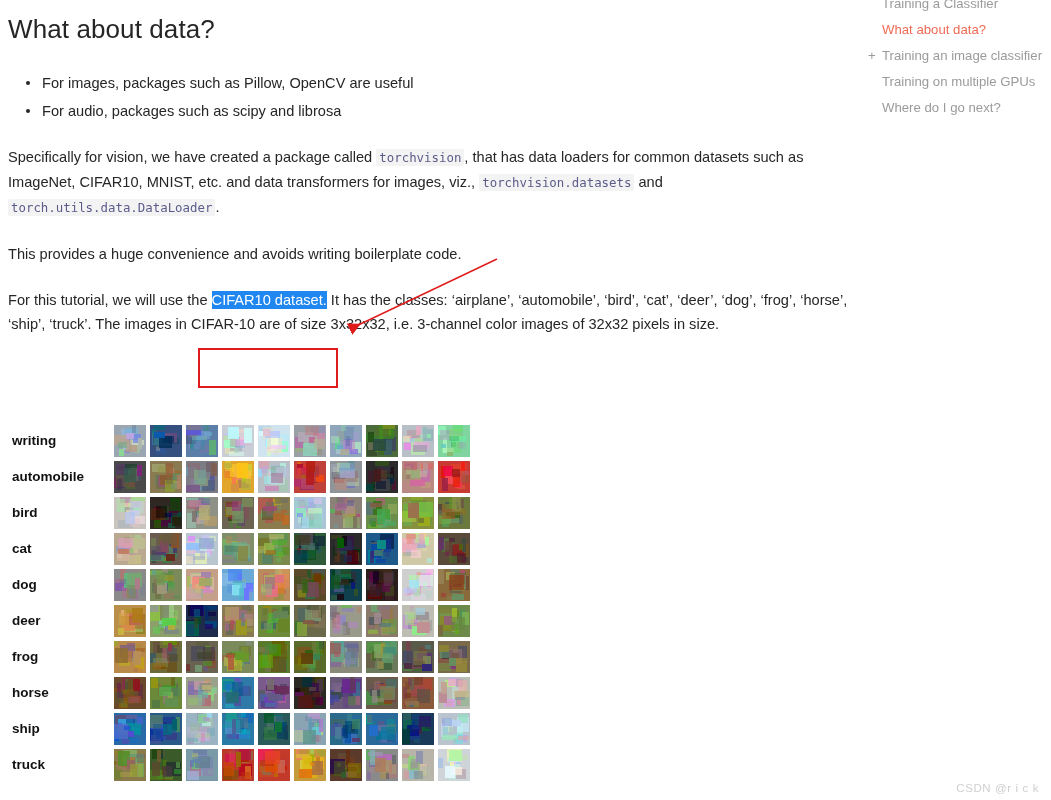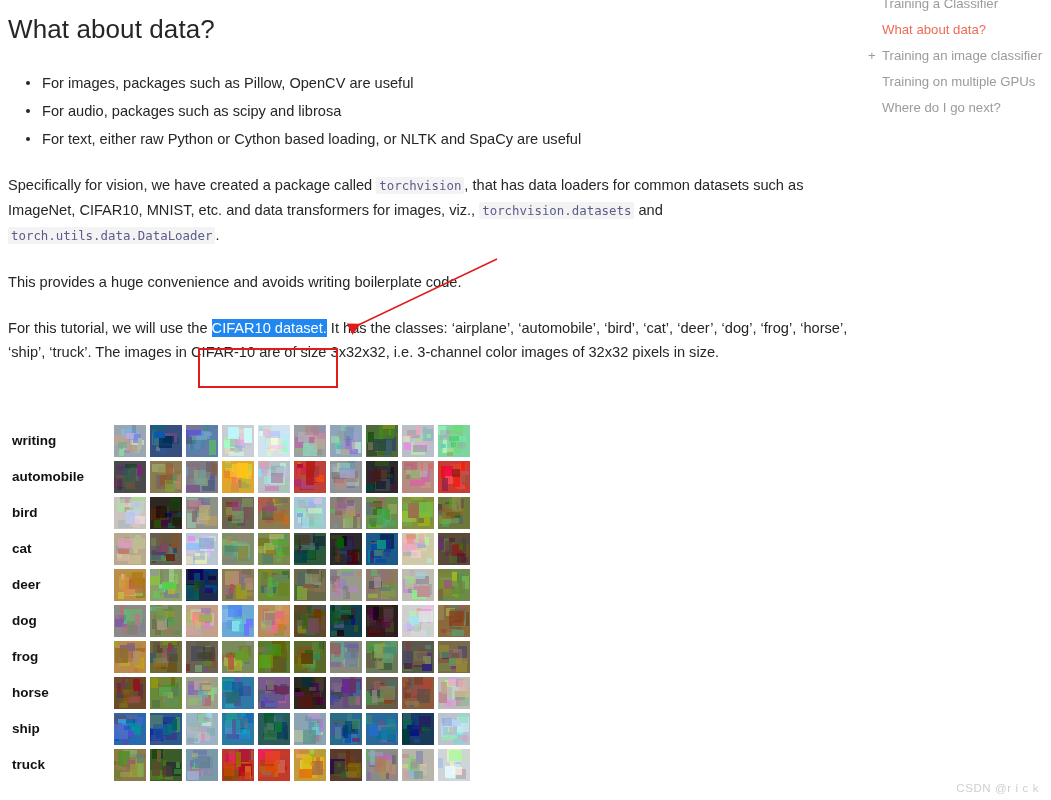--- a/index.html
+++ b/index.html
@@ -192,21 +192,20 @@
 <body>
 
 <div id="article">
 
   <h1 class="page-title">What about data?</h1>
 
 
   <ul class="bullets">
     <li>For images, packages such as Pillow, OpenCV are useful</li>
     <li>For audio, packages such as scipy and librosa</li>
-    <li>For text, either raw Python or Cython based loading, or NLTK and SpaCy are useful</li>
   </ul>
 
   <p class="para">
     <span>Specifically for vision, we have created a package called </span><code class="inline">torchvision</code><span>, that has data loaders for common datasets such as ImageNet, CIFAR10, MNIST, etc. and data transformers for images, viz., </span><code class="inline">torchvision.datasets</code><span> and </span><code class="inline">torch.utils.data.DataLoader</code><span>.</span>
   </p>
 
   <p class="para">This provides a huge convenience and avoids writing boilerplate code.</p>
 
   <p class="para">
     <span>For this tutorial, we will use the </span><span class="sel">CIFAR10 dataset.</span><span> It has the classes: ‘airplane’, ‘automobile’, ‘bird’, ‘cat’, ‘deer’, ‘dog’, ‘frog’, ‘horse’, ‘ship’, ‘truck’. The images in CIFAR-10 are of size 3x32x32, i.e. 3-channel color images of 32x32 pixels in size.</span>
@@ -960,20 +959,205 @@
           <i style="left: 19px; top: 20px; width: 9px; height: 10px; background: rgb(84, 20, 38); opacity: 0.62;"></i>
           <i style="left: 1px; top: 5px; width: 10px; height: 12px; background: rgb(95, 116, 73); opacity: 0.6;"></i>
           <i style="left: 11px; top: 5px; width: 6px; height: 4px; background: rgb(75, 20, 51); opacity: 0.62;"></i>
           <i style="left: 21px; top: 11px; width: 4px; height: 6px; background: rgb(74, 108, 10); opacity: 0.75;"></i>
           <i style="left: 1px; top: 4px; width: 5px; height: 13px; background: rgb(98, 43, 104); opacity: 0.8;"></i>
           <i style="left: 7px; top: 8px; width: 7px; height: 13px; background: rgb(105, 47, 54); opacity: 0.52;"></i>
         </div>
       </div>
     </div>
     <div class="cifar-row">
+      <div class="cifar-label">dog</div>
+      <div class="cifar-thumbs">
+        <div class="thumb" style="background: rgb(138, 138, 138);">
+          <i style="left: 5px; top: 10px; width: 8px; height: 9px; background: rgb(112, 118, 151); opacity: 0.48;"></i>
+          <i style="left: 1px; top: 10px; width: 11px; height: 9px; background: rgb(171, 94, 144); opacity: 0.53;"></i>
+          <i style="left: 6px; top: 0px; width: 6px; height: 12px; background: rgb(171, 120, 115); opacity: 0.91;"></i>
+          <i style="left: 1px; top: 14px; width: 15px; height: 8px; background: rgb(131, 88, 167); opacity: 0.92;"></i>
+          <i style="left: 12px; top: 20px; width: 4px; height: 9px; background: rgb(157, 137, 87); opacity: 0.68;"></i>
+          <i style="left: 18px; top: 0px; width: 10px; height: 13px; background: rgb(144, 138, 131); opacity: 0.84;"></i>
+          <i style="left: 8px; top: 17px; width: 7px; height: 12px; background: rgb(176, 108, 141); opacity: 0.49;"></i>
+          <i style="left: 15px; top: 20px; width: 9px; height: 10px; background: rgb(160, 100, 142); opacity: 0.52;"></i>
+          <i style="left: 15px; top: 21px; width: 4px; height: 5px; background: rgb(122, 120, 189); opacity: 0.93;"></i>
+          <i style="left: 13px; top: 5px; width: 4px; height: 15px; background: rgb(97, 185, 151); opacity: 0.58;"></i>
+          <i style="left: 26px; top: 14px; width: 5px; height: 13px; background: rgb(127, 132, 141); opacity: 0.88;"></i>
+          <i style="left: 10px; top: 4px; width: 6px; height: 15px; background: rgb(89, 191, 131); opacity: 0.81;"></i>
+          <i style="left: 13px; top: 4px; width: 15px; height: 14px; background: rgb(116, 169, 114); opacity: 0.88;"></i>
+          <i style="left: 13px; top: 16px; width: 9px; height: 13px; background: rgb(112, 144, 86); opacity: 0.55;"></i>
+          <i style="left: 21px; top: 9px; width: 5px; height: 11px; background: rgb(175, 122, 137); opacity: 0.94;"></i>
+          <i style="left: 6px; top: 10px; width: 6px; height: 5px; background: rgb(108, 110, 141); opacity: 0.48;"></i>
+        </div>
+        <div class="thumb" style="background: rgb(122, 138, 90);">
+          <i style="left: 21px; top: 26px; width: 9px; height: 4px; background: rgb(106, 134, 91); opacity: 0.87;"></i>
+          <i style="left: 9px; top: 2px; width: 14px; height: 15px; background: rgb(84, 141, 69); opacity: 0.71;"></i>
+          <i style="left: 7px; top: 11px; width: 10px; height: 8px; background: rgb(152, 141, 54); opacity: 0.61;"></i>
+          <i style="left: 5px; top: 20px; width: 6px; height: 10px; background: rgb(102, 96, 61); opacity: 0.46;"></i>
+          <i style="left: 0px; top: 2px; width: 12px; height: 4px; background: rgb(120, 192, 78); opacity: 0.72;"></i>
+          <i style="left: 10px; top: 6px; width: 8px; height: 14px; background: rgb(87, 170, 103); opacity: 0.94;"></i>
+          <i style="left: 16px; top: 13px; width: 9px; height: 7px; background: rgb(75, 162, 74); opacity: 0.55;"></i>
+          <i style="left: 9px; top: 6px; width: 15px; height: 6px; background: rgb(150, 146, 44); opacity: 0.77;"></i>
+          <i style="left: 13px; top: 14px; width: 5px; height: 8px; background: rgb(85, 99, 126); opacity: 0.83;"></i>
+          <i style="left: 2px; top: 14px; width: 15px; height: 10px; background: rgb(86, 100, 85); opacity: 0.55;"></i>
+          <i style="left: 4px; top: 10px; width: 9px; height: 14px; background: rgb(131, 109, 83); opacity: 0.63;"></i>
+          <i style="left: 2px; top: 1px; width: 4px; height: 5px; background: rgb(100, 160, 134); opacity: 0.86;"></i>
+          <i style="left: 7px; top: 14px; width: 10px; height: 11px; background: rgb(171, 160, 129); opacity: 0.78;"></i>
+          <i style="left: 12px; top: 0px; width: 6px; height: 4px; background: rgb(162, 138, 133); opacity: 0.71;"></i>
+          <i style="left: 14px; top: 24px; width: 10px; height: 6px; background: rgb(156, 118, 99); opacity: 0.55;"></i>
+          <i style="left: 6px; top: 3px; width: 9px; height: 13px; background: rgb(111, 151, 81); opacity: 0.71;"></i>
+        </div>
+        <div class="thumb" style="background: rgb(196, 160, 138);">
+          <i style="left: 1px; top: 7px; width: 4px; height: 13px; background: rgb(171, 189, 90); opacity: 0.85;"></i>
+          <i style="left: 14px; top: 18px; width: 13px; height: 6px; background: rgb(207, 138, 193); opacity: 0.89;"></i>
+          <i style="left: 16px; top: 4px; width: 11px; height: 10px; background: rgb(189, 167, 84); opacity: 0.63;"></i>
+          <i style="left: 5px; top: 4px; width: 13px; height: 15px; background: rgb(173, 200, 146); opacity: 0.89;"></i>
+          <i style="left: 4px; top: 5px; width: 14px; height: 15px; background: rgb(231, 177, 168); opacity: 0.5;"></i>
+          <i style="left: 7px; top: 7px; width: 14px; height: 9px; background: rgb(188, 121, 147); opacity: 0.55;"></i>
+          <i style="left: 15px; top: 3px; width: 10px; height: 15px; background: rgb(165, 130, 173); opacity: 0.93;"></i>
+          <i style="left: 10px; top: 15px; width: 6px; height: 13px; background: rgb(164, 152, 119); opacity: 0.54;"></i>
+          <i style="left: 3px; top: 15px; width: 14px; height: 14px; background: rgb(154, 179, 153); opacity: 0.69;"></i>
+          <i style="left: 6px; top: 8px; width: 13px; height: 12px; background: rgb(245, 143, 122); opacity: 0.85;"></i>
+          <i style="left: 0px; top: 18px; width: 8px; height: 8px; background: rgb(217, 168, 154); opacity: 0.56;"></i>
+          <i style="left: 14px; top: 11px; width: 9px; height: 5px; background: rgb(229, 155, 99); opacity: 0.84;"></i>
+          <i style="left: 24px; top: 8px; width: 4px; height: 13px; background: rgb(222, 207, 174); opacity: 0.48;"></i>
+          <i style="left: 9px; top: 15px; width: 6px; height: 9px; background: rgb(212, 184, 123); opacity: 0.63;"></i>
+          <i style="left: 0px; top: 24px; width: 15px; height: 6px; background: rgb(213, 161, 168); opacity: 0.65;"></i>
+          <i style="left: 13px; top: 9px; width: 13px; height: 8px; background: rgb(156, 171, 99); opacity: 0.89;"></i>
+        </div>
+        <div class="thumb" style="background: rgb(106, 168, 214);">
+          <i style="left: 7px; top: 13px; width: 8px; height: 5px; background: rgb(114, 185, 255); opacity: 0.81;"></i>
+          <i style="left: 10px; top: 19px; width: 9px; height: 11px; background: rgb(97, 171, 206); opacity: 0.45;"></i>
+          <i style="left: 13px; top: 10px; width: 11px; height: 9px; background: rgb(139, 173, 176); opacity: 0.54;"></i>
+          <i style="left: 4px; top: 4px; width: 9px; height: 13px; background: rgb(132, 186, 213); opacity: 0.57;"></i>
+          <i style="left: 8px; top: 12px; width: 13px; height: 9px; background: rgb(84, 170, 202); opacity: 0.86;"></i>
+          <i style="left: 0px; top: 4px; width: 11px; height: 13px; background: rgb(136, 189, 230); opacity: 0.73;"></i>
+          <i style="left: 20px; top: 14px; width: 11px; height: 6px; background: rgb(73, 114, 255); opacity: 0.81;"></i>
+          <i style="left: 5px; top: 15px; width: 10px; height: 9px; background: rgb(90, 154, 217); opacity: 0.68;"></i>
+          <i style="left: 10px; top: 16px; width: 8px; height: 10px; background: rgb(145, 223, 255); opacity: 0.92;"></i>
+          <i style="left: 21px; top: 15px; width: 10px; height: 8px; background: rgb(123, 119, 255); opacity: 0.72;"></i>
+          <i style="left: 16px; top: 4px; width: 4px; height: 7px; background: rgb(132, 126, 249); opacity: 0.76;"></i>
+          <i style="left: 18px; top: 23px; width: 12px; height: 7px; background: rgb(124, 155, 207); opacity: 0.74;"></i>
+          <i style="left: 11px; top: 14px; width: 13px; height: 13px; background: rgb(113, 222, 221); opacity: 0.53;"></i>
+          <i style="left: 17px; top: 19px; width: 7px; height: 12px; background: rgb(67, 180, 208); opacity: 0.56;"></i>
+          <i style="left: 22px; top: 19px; width: 5px; height: 12px; background: rgb(109, 116, 255); opacity: 0.92;"></i>
+          <i style="left: 6px; top: 0px; width: 14px; height: 12px; background: rgb(54, 119, 255); opacity: 0.53;"></i>
+        </div>
+        <div class="thumb" style="background: rgb(185, 138, 90);">
+          <i style="left: 16px; top: 22px; width: 10px; height: 9px; background: rgb(156, 141, 70); opacity: 0.94;"></i>
+          <i style="left: 3px; top: 17px; width: 9px; height: 6px; background: rgb(221, 187, 96); opacity: 0.74;"></i>
+          <i style="left: 19px; top: 14px; width: 7px; height: 9px; background: rgb(205, 87, 83); opacity: 0.74;"></i>
+          <i style="left: 5px; top: 4px; width: 6px; height: 15px; background: rgb(194, 98, 117); opacity: 0.55;"></i>
+          <i style="left: 12px; top: 4px; width: 10px; height: 14px; background: rgb(140, 158, 111); opacity: 0.57;"></i>
+          <i style="left: 17px; top: 0px; width: 7px; height: 7px; background: rgb(180, 187, 121); opacity: 0.56;"></i>
+          <i style="left: 6px; top: 6px; width: 12px; height: 11px; background: rgb(177, 177, 89); opacity: 0.82;"></i>
+          <i style="left: 20px; top: 0px; width: 11px; height: 10px; background: rgb(221, 164, 93); opacity: 0.46;"></i>
+          <i style="left: 20px; top: 21px; width: 8px; height: 4px; background: rgb(165, 93, 117); opacity: 0.65;"></i>
+          <i style="left: 17px; top: 12px; width: 10px; height: 13px; background: rgb(209, 129, 37); opacity: 0.82;"></i>
+          <i style="left: 18px; top: 12px; width: 5px; height: 6px; background: rgb(215, 146, 89); opacity: 0.54;"></i>
+          <i style="left: 16px; top: 5px; width: 15px; height: 14px; background: rgb(237, 135, 84); opacity: 0.54;"></i>
+          <i style="left: 8px; top: 16px; width: 12px; height: 12px; background: rgb(236, 110, 139); opacity: 0.81;"></i>
+          <i style="left: 7px; top: 8px; width: 10px; height: 12px; background: rgb(164, 107, 131); opacity: 0.71;"></i>
+          <i style="left: 3px; top: 15px; width: 11px; height: 11px; background: rgb(142, 171, 122); opacity: 0.59;"></i>
+          <i style="left: 17px; top: 6px; width: 9px; height: 8px; background: rgb(221, 115, 124); opacity: 0.94;"></i>
+        </div>
+        <div class="thumb" style="background: rgb(90, 74, 42);">
+          <i style="left: 4px; top: 23px; width: 7px; height: 6px; background: rgb(124, 107, 14); opacity: 0.58;"></i>
+          <i style="left: 13px; top: 1px; width: 4px; height: 8px; background: rgb(43, 84, 38); opacity: 0.92;"></i>
+          <i style="left: 18px; top: 0px; width: 13px; height: 7px; background: rgb(68, 92, 95); opacity: 0.69;"></i>
+          <i style="left: 6px; top: 24px; width: 14px; height: 4px; background: rgb(129, 57, 92); opacity: 0.89;"></i>
+          <i style="left: 8px; top: 16px; width: 15px; height: 8px; background: rgb(127, 73, 10); opacity: 0.56;"></i>
+          <i style="left: 18px; top: 5px; width: 12px; height: 14px; background: rgb(80, 89, 0); opacity: 0.78;"></i>
+          <i style="left: 20px; top: 4px; width: 7px; height: 11px; background: rgb(125, 42, 0); opacity: 0.64;"></i>
+          <i style="left: 7px; top: 8px; width: 7px; height: 6px; background: rgb(122, 79, 66); opacity: 0.94;"></i>
+          <i style="left: 14px; top: 11px; width: 7px; height: 13px; background: rgb(42, 87, 20); opacity: 0.68;"></i>
+          <i style="left: 3px; top: 15px; width: 7px; height: 12px; background: rgb(106, 110, 92); opacity: 0.59;"></i>
+          <i style="left: 27px; top: 11px; width: 4px; height: 14px; background: rgb(122, 70, 68); opacity: 0.57;"></i>
+          <i style="left: 11px; top: 16px; width: 10px; height: 14px; background: rgb(41, 117, 80); opacity: 0.75;"></i>
+          <i style="left: 4px; top: 21px; width: 8px; height: 7px; background: rgb(124, 126, 28); opacity: 0.94;"></i>
+          <i style="left: 0px; top: 7px; width: 13px; height: 8px; background: rgb(56, 80, 30); opacity: 0.48;"></i>
+          <i style="left: 13px; top: 13px; width: 12px; height: 15px; background: rgb(115, 71, 83); opacity: 0.91;"></i>
+          <i style="left: 8px; top: 10px; width: 6px; height: 14px; background: rgb(54, 97, 21); opacity: 0.78;"></i>
+        </div>
+        <div class="thumb" style="background: rgb(16, 64, 78);">
+          <i style="left: 13px; top: 3px; width: 13px; height: 13px; background: rgb(58, 36, 47); opacity: 0.56;"></i>
+          <i style="left: 12px; top: 5px; width: 10px; height: 15px; background: rgb(12, 63, 44); opacity: 0.5;"></i>
+          <i style="left: 1px; top: 26px; width: 7px; height: 5px; background: rgb(51, 97, 59); opacity: 0.62;"></i>
+          <i style="left: 8px; top: 9px; width: 11px; height: 11px; background: rgb(5, 43, 75); opacity: 0.48;"></i>
+          <i style="left: 4px; top: 9px; width: 10px; height: 14px; background: rgb(69, 85, 127); opacity: 0.9;"></i>
+          <i style="left: 24px; top: 20px; width: 4px; height: 7px; background: rgb(61, 88, 23); opacity: 0.65;"></i>
+          <i style="left: 2px; top: 1px; width: 10px; height: 6px; background: rgb(0, 65, 27); opacity: 0.92;"></i>
+          <i style="left: 8px; top: 0px; width: 13px; height: 11px; background: rgb(39, 90, 32); opacity: 0.59;"></i>
+          <i style="left: 10px; top: 5px; width: 11px; height: 6px; background: rgb(18, 116, 76); opacity: 0.64;"></i>
+          <i style="left: 7px; top: 25px; width: 7px; height: 6px; background: rgb(25, 12, 24); opacity: 0.94;"></i>
+          <i style="left: 8px; top: 8px; width: 12px; height: 11px; background: rgb(0, 63, 58); opacity: 0.49;"></i>
+          <i style="left: 11px; top: 10px; width: 13px; height: 4px; background: rgb(0, 30, 28); opacity: 0.83;"></i>
+          <i style="left: 21px; top: 13px; width: 4px; height: 7px; background: rgb(9, 20, 125); opacity: 0.83;"></i>
+          <i style="left: 4px; top: 10px; width: 15px; height: 6px; background: rgb(51, 40, 23); opacity: 0.75;"></i>
+          <i style="left: 5px; top: 0px; width: 6px; height: 13px; background: rgb(44, 87, 85); opacity: 0.88;"></i>
+          <i style="left: 1px; top: 6px; width: 9px; height: 14px; background: rgb(12, 90, 24); opacity: 0.64;"></i>
+        </div>
+        <div class="thumb" style="background: rgb(42, 31, 26);">
+          <i style="left: 2px; top: 24px; width: 14px; height: 6px; background: rgb(94, 0, 0); opacity: 0.84;"></i>
+          <i style="left: 5px; top: 10px; width: 10px; height: 10px; background: rgb(57, 0, 30); opacity: 0.66;"></i>
+          <i style="left: 19px; top: 17px; width: 9px; height: 14px; background: rgb(85, 86, 37); opacity: 0.5;"></i>
+          <i style="left: 14px; top: 3px; width: 5px; height: 11px; background: rgb(39, 0, 0); opacity: 0.51;"></i>
+          <i style="left: 18px; top: 27px; width: 11px; height: 4px; background: rgb(51, 0, 44); opacity: 0.45;"></i>
+          <i style="left: 1px; top: 10px; width: 9px; height: 11px; background: rgb(66, 59, 54); opacity: 0.77;"></i>
+          <i style="left: 13px; top: 2px; width: 15px; height: 10px; background: rgb(50, 56, 61); opacity: 0.68;"></i>
+          <i style="left: 3px; top: 10px; width: 14px; height: 8px; background: rgb(78, 22, 69); opacity: 0.47;"></i>
+          <i style="left: 3px; top: 3px; width: 9px; height: 10px; background: rgb(97, 0, 70); opacity: 0.7;"></i>
+          <i style="left: 7px; top: 2px; width: 10px; height: 13px; background: rgb(0, 0, 24); opacity: 0.6;"></i>
+          <i style="left: 11px; top: 12px; width: 15px; height: 6px; background: rgb(59, 23, 9); opacity: 0.52;"></i>
+          <i style="left: 10px; top: 20px; width: 5px; height: 6px; background: rgb(25, 16, 64); opacity: 0.75;"></i>
+          <i style="left: 13px; top: 0px; width: 13px; height: 14px; background: rgb(79, 46, 21); opacity: 0.49;"></i>
+          <i style="left: 16px; top: 14px; width: 8px; height: 9px; background: rgb(91, 13, 69); opacity: 0.75;"></i>
+          <i style="left: 18px; top: 4px; width: 9px; height: 13px; background: rgb(91, 56, 78); opacity: 0.55;"></i>
+          <i style="left: 3px; top: 18px; width: 12px; height: 10px; background: rgb(63, 28, 35); opacity: 0.78;"></i>
+        </div>
+        <div class="thumb" style="background: rgb(207, 207, 207);">
+          <i style="left: 2px; top: 20px; width: 9px; height: 7px; background: rgb(213, 193, 221); opacity: 0.88;"></i>
+          <i style="left: 12px; top: 16px; width: 7px; height: 15px; background: rgb(250, 167, 198); opacity: 0.48;"></i>
+          <i style="left: 5px; top: 18px; width: 14px; height: 8px; background: rgb(207, 162, 190); opacity: 0.68;"></i>
+          <i style="left: 9px; top: 25px; width: 15px; height: 6px; background: rgb(214, 218, 222); opacity: 0.7;"></i>
+          <i style="left: 24px; top: 22px; width: 6px; height: 7px; background: rgb(193, 210, 202); opacity: 0.73;"></i>
+          <i style="left: 17px; top: 7px; width: 13px; height: 10px; background: rgb(209, 207, 193); opacity: 0.57;"></i>
+          <i style="left: 24px; top: 0px; width: 7px; height: 7px; background: rgb(255, 182, 234); opacity: 0.69;"></i>
+          <i style="left: 9px; top: 12px; width: 9px; height: 9px; background: rgb(255, 228, 172); opacity: 0.64;"></i>
+          <i style="left: 14px; top: 4px; width: 15px; height: 14px; background: rgb(233, 152, 233); opacity: 0.69;"></i>
+          <i style="left: 21px; top: 13px; width: 4px; height: 7px; background: rgb(188, 216, 206); opacity: 0.9;"></i>
+          <i style="left: 12px; top: 13px; width: 6px; height: 14px; background: rgb(176, 214, 180); opacity: 0.81;"></i>
+          <i style="left: 15px; top: 3px; width: 4px; height: 5px; background: rgb(225, 171, 153); opacity: 0.9;"></i>
+          <i style="left: 17px; top: 6px; width: 14px; height: 11px; background: rgb(220, 249, 231); opacity: 0.61;"></i>
+          <i style="left: 7px; top: 6px; width: 10px; height: 13px; background: rgb(171, 255, 164); opacity: 0.57;"></i>
+          <i style="left: 2px; top: 19px; width: 13px; height: 5px; background: rgb(185, 202, 255); opacity: 0.59;"></i>
+          <i style="left: 7px; top: 11px; width: 10px; height: 8px; background: rgb(161, 225, 255); opacity: 0.78;"></i>
+        </div>
+        <div class="thumb" style="background: rgb(138, 106, 58);">
+          <i style="left: 21px; top: 5px; width: 6px; height: 10px; background: rgb(160, 116, 61); opacity: 0.77;"></i>
+          <i style="left: 13px; top: 11px; width: 6px; height: 14px; background: rgb(123, 139, 87); opacity: 0.52;"></i>
+          <i style="left: 15px; top: 3px; width: 13px; height: 13px; background: rgb(93, 102, 53); opacity: 0.64;"></i>
+          <i style="left: 9px; top: 27px; width: 8px; height: 4px; background: rgb(142, 126, 87); opacity: 0.54;"></i>
+          <i style="left: 17px; top: 7px; width: 14px; height: 14px; background: rgb(97, 58, 49); opacity: 0.56;"></i>
+          <i style="left: 12px; top: 0px; width: 9px; height: 15px; background: rgb(103, 121, 99); opacity: 0.79;"></i>
+          <i style="left: 12px; top: 16px; width: 12px; height: 8px; background: rgb(99, 94, 78); opacity: 0.84;"></i>
+          <i style="left: 3px; top: 24px; width: 5px; height: 4px; background: rgb(167, 54, 52); opacity: 0.57;"></i>
+          <i style="left: 14px; top: 18px; width: 13px; height: 4px; background: rgb(127, 133, 63); opacity: 0.75;"></i>
+          <i style="left: 0px; top: 0px; width: 6px; height: 15px; background: rgb(161, 145, 106); opacity: 0.51;"></i>
+          <i style="left: 24px; top: 6px; width: 4px; height: 14px; background: rgb(126, 143, 92); opacity: 0.7;"></i>
+          <i style="left: 22px; top: 1px; width: 5px; height: 10px; background: rgb(174, 80, 112); opacity: 0.86;"></i>
+          <i style="left: 8px; top: 3px; width: 9px; height: 8px; background: rgb(158, 157, 83); opacity: 0.94;"></i>
+          <i style="left: 12px; top: 4px; width: 15px; height: 11px; background: rgb(100, 104, 55); opacity: 0.67;"></i>
+          <i style="left: 11px; top: 6px; width: 15px; height: 15px; background: rgb(149, 53, 18); opacity: 0.63;"></i>
+          <i style="left: 14px; top: 25px; width: 12px; height: 6px; background: rgb(90, 159, 113); opacity: 0.69;"></i>
+        </div>
+      </div>
+    </div>
+    <div class="cifar-row">
       <div class="cifar-label">deer</div>
       <div class="cifar-thumbs">
         <div class="thumb" style="background: rgb(185, 143, 74);">
           <i style="left: 9px; top: 14px; width: 15px; height: 13px; background: rgb(187, 185, 78); opacity: 0.62;"></i>
           <i style="left: 22px; top: 24px; width: 9px; height: 5px; background: rgb(138, 132, 36); opacity: 0.88;"></i>
           <i style="left: 14px; top: 6px; width: 15px; height: 14px; background: rgb(193, 137, 50); opacity: 0.62;"></i>
           <i style="left: 8px; top: 11px; width: 15px; height: 6px; background: rgb(233, 186, 55); opacity: 0.8;"></i>
           <i style="left: 16px; top: 19px; width: 13px; height: 8px; background: rgb(173, 191, 112); opacity: 0.6;"></i>
           <i style="left: 11px; top: 8px; width: 9px; height: 13px; background: rgb(207, 100, 121); opacity: 0.53;"></i>
           <i style="left: 21px; top: 9px; width: 10px; height: 15px; background: rgb(155, 97, 30); opacity: 0.55;"></i>
@@ -1141,205 +1325,20 @@
           <i style="left: 6px; top: 17px; width: 8px; height: 7px; background: rgb(94, 182, 28); opacity: 0.6;"></i>
           <i style="left: 14px; top: 5px; width: 7px; height: 8px; background: rgb(108, 127, 33); opacity: 0.68;"></i>
           <i style="left: 24px; top: 7px; width: 7px; height: 13px; background: rgb(126, 180, 86); opacity: 0.81;"></i>
           <i style="left: 14px; top: 14px; width: 7px; height: 13px; background: rgb(122, 177, 101); opacity: 0.71;"></i>
           <i style="left: 17px; top: 19px; width: 4px; height: 10px; background: rgb(99, 169, 25); opacity: 0.85;"></i>
           <i style="left: 2px; top: 11px; width: 15px; height: 15px; background: rgb(141, 132, 34); opacity: 0.71;"></i>
           <i style="left: 6px; top: 11px; width: 10px; height: 9px; background: rgb(147, 96, 118); opacity: 0.92;"></i>
           <i style="left: 0px; top: 20px; width: 5px; height: 11px; background: rgb(122, 96, 64); opacity: 0.74;"></i>
           <i style="left: 14px; top: 3px; width: 5px; height: 14px; background: rgb(159, 188, 43); opacity: 0.85;"></i>
           <i style="left: 13px; top: 12px; width: 14px; height: 13px; background: rgb(98, 133, 65); opacity: 0.59;"></i>
-        </div>
-      </div>
-    </div>
-    <div class="cifar-row">
-      <div class="cifar-label">dog</div>
-      <div class="cifar-thumbs">
-        <div class="thumb" style="background: rgb(138, 138, 138);">
-          <i style="left: 5px; top: 10px; width: 8px; height: 9px; background: rgb(112, 118, 151); opacity: 0.48;"></i>
-          <i style="left: 1px; top: 10px; width: 11px; height: 9px; background: rgb(171, 94, 144); opacity: 0.53;"></i>
-          <i style="left: 6px; top: 0px; width: 6px; height: 12px; background: rgb(171, 120, 115); opacity: 0.91;"></i>
-          <i style="left: 1px; top: 14px; width: 15px; height: 8px; background: rgb(131, 88, 167); opacity: 0.92;"></i>
-          <i style="left: 12px; top: 20px; width: 4px; height: 9px; background: rgb(157, 137, 87); opacity: 0.68;"></i>
-          <i style="left: 18px; top: 0px; width: 10px; height: 13px; background: rgb(144, 138, 131); opacity: 0.84;"></i>
-          <i style="left: 8px; top: 17px; width: 7px; height: 12px; background: rgb(176, 108, 141); opacity: 0.49;"></i>
-          <i style="left: 15px; top: 20px; width: 9px; height: 10px; background: rgb(160, 100, 142); opacity: 0.52;"></i>
-          <i style="left: 15px; top: 21px; width: 4px; height: 5px; background: rgb(122, 120, 189); opacity: 0.93;"></i>
-          <i style="left: 13px; top: 5px; width: 4px; height: 15px; background: rgb(97, 185, 151); opacity: 0.58;"></i>
-          <i style="left: 26px; top: 14px; width: 5px; height: 13px; background: rgb(127, 132, 141); opacity: 0.88;"></i>
-          <i style="left: 10px; top: 4px; width: 6px; height: 15px; background: rgb(89, 191, 131); opacity: 0.81;"></i>
-          <i style="left: 13px; top: 4px; width: 15px; height: 14px; background: rgb(116, 169, 114); opacity: 0.88;"></i>
-          <i style="left: 13px; top: 16px; width: 9px; height: 13px; background: rgb(112, 144, 86); opacity: 0.55;"></i>
-          <i style="left: 21px; top: 9px; width: 5px; height: 11px; background: rgb(175, 122, 137); opacity: 0.94;"></i>
-          <i style="left: 6px; top: 10px; width: 6px; height: 5px; background: rgb(108, 110, 141); opacity: 0.48;"></i>
-        </div>
-        <div class="thumb" style="background: rgb(122, 138, 90);">
-          <i style="left: 21px; top: 26px; width: 9px; height: 4px; background: rgb(106, 134, 91); opacity: 0.87;"></i>
-          <i style="left: 9px; top: 2px; width: 14px; height: 15px; background: rgb(84, 141, 69); opacity: 0.71;"></i>
-          <i style="left: 7px; top: 11px; width: 10px; height: 8px; background: rgb(152, 141, 54); opacity: 0.61;"></i>
-          <i style="left: 5px; top: 20px; width: 6px; height: 10px; background: rgb(102, 96, 61); opacity: 0.46;"></i>
-          <i style="left: 0px; top: 2px; width: 12px; height: 4px; background: rgb(120, 192, 78); opacity: 0.72;"></i>
-          <i style="left: 10px; top: 6px; width: 8px; height: 14px; background: rgb(87, 170, 103); opacity: 0.94;"></i>
-          <i style="left: 16px; top: 13px; width: 9px; height: 7px; background: rgb(75, 162, 74); opacity: 0.55;"></i>
-          <i style="left: 9px; top: 6px; width: 15px; height: 6px; background: rgb(150, 146, 44); opacity: 0.77;"></i>
-          <i style="left: 13px; top: 14px; width: 5px; height: 8px; background: rgb(85, 99, 126); opacity: 0.83;"></i>
-          <i style="left: 2px; top: 14px; width: 15px; height: 10px; background: rgb(86, 100, 85); opacity: 0.55;"></i>
-          <i style="left: 4px; top: 10px; width: 9px; height: 14px; background: rgb(131, 109, 83); opacity: 0.63;"></i>
-          <i style="left: 2px; top: 1px; width: 4px; height: 5px; background: rgb(100, 160, 134); opacity: 0.86;"></i>
-          <i style="left: 7px; top: 14px; width: 10px; height: 11px; background: rgb(171, 160, 129); opacity: 0.78;"></i>
-          <i style="left: 12px; top: 0px; width: 6px; height: 4px; background: rgb(162, 138, 133); opacity: 0.71;"></i>
-          <i style="left: 14px; top: 24px; width: 10px; height: 6px; background: rgb(156, 118, 99); opacity: 0.55;"></i>
-          <i style="left: 6px; top: 3px; width: 9px; height: 13px; background: rgb(111, 151, 81); opacity: 0.71;"></i>
-        </div>
-        <div class="thumb" style="background: rgb(196, 160, 138);">
-          <i style="left: 1px; top: 7px; width: 4px; height: 13px; background: rgb(171, 189, 90); opacity: 0.85;"></i>
-          <i style="left: 14px; top: 18px; width: 13px; height: 6px; background: rgb(207, 138, 193); opacity: 0.89;"></i>
-          <i style="left: 16px; top: 4px; width: 11px; height: 10px; background: rgb(189, 167, 84); opacity: 0.63;"></i>
-          <i style="left: 5px; top: 4px; width: 13px; height: 15px; background: rgb(173, 200, 146); opacity: 0.89;"></i>
-          <i style="left: 4px; top: 5px; width: 14px; height: 15px; background: rgb(231, 177, 168); opacity: 0.5;"></i>
-          <i style="left: 7px; top: 7px; width: 14px; height: 9px; background: rgb(188, 121, 147); opacity: 0.55;"></i>
-          <i style="left: 15px; top: 3px; width: 10px; height: 15px; background: rgb(165, 130, 173); opacity: 0.93;"></i>
-          <i style="left: 10px; top: 15px; width: 6px; height: 13px; background: rgb(164, 152, 119); opacity: 0.54;"></i>
-          <i style="left: 3px; top: 15px; width: 14px; height: 14px; background: rgb(154, 179, 153); opacity: 0.69;"></i>
-          <i style="left: 6px; top: 8px; width: 13px; height: 12px; background: rgb(245, 143, 122); opacity: 0.85;"></i>
-          <i style="left: 0px; top: 18px; width: 8px; height: 8px; background: rgb(217, 168, 154); opacity: 0.56;"></i>
-          <i style="left: 14px; top: 11px; width: 9px; height: 5px; background: rgb(229, 155, 99); opacity: 0.84;"></i>
-          <i style="left: 24px; top: 8px; width: 4px; height: 13px; background: rgb(222, 207, 174); opacity: 0.48;"></i>
-          <i style="left: 9px; top: 15px; width: 6px; height: 9px; background: rgb(212, 184, 123); opacity: 0.63;"></i>
-          <i style="left: 0px; top: 24px; width: 15px; height: 6px; background: rgb(213, 161, 168); opacity: 0.65;"></i>
-          <i style="left: 13px; top: 9px; width: 13px; height: 8px; background: rgb(156, 171, 99); opacity: 0.89;"></i>
-        </div>
-        <div class="thumb" style="background: rgb(106, 168, 214);">
-          <i style="left: 7px; top: 13px; width: 8px; height: 5px; background: rgb(114, 185, 255); opacity: 0.81;"></i>
-          <i style="left: 10px; top: 19px; width: 9px; height: 11px; background: rgb(97, 171, 206); opacity: 0.45;"></i>
-          <i style="left: 13px; top: 10px; width: 11px; height: 9px; background: rgb(139, 173, 176); opacity: 0.54;"></i>
-          <i style="left: 4px; top: 4px; width: 9px; height: 13px; background: rgb(132, 186, 213); opacity: 0.57;"></i>
-          <i style="left: 8px; top: 12px; width: 13px; height: 9px; background: rgb(84, 170, 202); opacity: 0.86;"></i>
-          <i style="left: 0px; top: 4px; width: 11px; height: 13px; background: rgb(136, 189, 230); opacity: 0.73;"></i>
-          <i style="left: 20px; top: 14px; width: 11px; height: 6px; background: rgb(73, 114, 255); opacity: 0.81;"></i>
-          <i style="left: 5px; top: 15px; width: 10px; height: 9px; background: rgb(90, 154, 217); opacity: 0.68;"></i>
-          <i style="left: 10px; top: 16px; width: 8px; height: 10px; background: rgb(145, 223, 255); opacity: 0.92;"></i>
-          <i style="left: 21px; top: 15px; width: 10px; height: 8px; background: rgb(123, 119, 255); opacity: 0.72;"></i>
-          <i style="left: 16px; top: 4px; width: 4px; height: 7px; background: rgb(132, 126, 249); opacity: 0.76;"></i>
-          <i style="left: 18px; top: 23px; width: 12px; height: 7px; background: rgb(124, 155, 207); opacity: 0.74;"></i>
-          <i style="left: 11px; top: 14px; width: 13px; height: 13px; background: rgb(113, 222, 221); opacity: 0.53;"></i>
-          <i style="left: 17px; top: 19px; width: 7px; height: 12px; background: rgb(67, 180, 208); opacity: 0.56;"></i>
-          <i style="left: 22px; top: 19px; width: 5px; height: 12px; background: rgb(109, 116, 255); opacity: 0.92;"></i>
-          <i style="left: 6px; top: 0px; width: 14px; height: 12px; background: rgb(54, 119, 255); opacity: 0.53;"></i>
-        </div>
-        <div class="thumb" style="background: rgb(185, 138, 90);">
-          <i style="left: 16px; top: 22px; width: 10px; height: 9px; background: rgb(156, 141, 70); opacity: 0.94;"></i>
-          <i style="left: 3px; top: 17px; width: 9px; height: 6px; background: rgb(221, 187, 96); opacity: 0.74;"></i>
-          <i style="left: 19px; top: 14px; width: 7px; height: 9px; background: rgb(205, 87, 83); opacity: 0.74;"></i>
-          <i style="left: 5px; top: 4px; width: 6px; height: 15px; background: rgb(194, 98, 117); opacity: 0.55;"></i>
-          <i style="left: 12px; top: 4px; width: 10px; height: 14px; background: rgb(140, 158, 111); opacity: 0.57;"></i>
-          <i style="left: 17px; top: 0px; width: 7px; height: 7px; background: rgb(180, 187, 121); opacity: 0.56;"></i>
-          <i style="left: 6px; top: 6px; width: 12px; height: 11px; background: rgb(177, 177, 89); opacity: 0.82;"></i>
-          <i style="left: 20px; top: 0px; width: 11px; height: 10px; background: rgb(221, 164, 93); opacity: 0.46;"></i>
-          <i style="left: 20px; top: 21px; width: 8px; height: 4px; background: rgb(165, 93, 117); opacity: 0.65;"></i>
-          <i style="left: 17px; top: 12px; width: 10px; height: 13px; background: rgb(209, 129, 37); opacity: 0.82;"></i>
-          <i style="left: 18px; top: 12px; width: 5px; height: 6px; background: rgb(215, 146, 89); opacity: 0.54;"></i>
-          <i style="left: 16px; top: 5px; width: 15px; height: 14px; background: rgb(237, 135, 84); opacity: 0.54;"></i>
-          <i style="left: 8px; top: 16px; width: 12px; height: 12px; background: rgb(236, 110, 139); opacity: 0.81;"></i>
-          <i style="left: 7px; top: 8px; width: 10px; height: 12px; background: rgb(164, 107, 131); opacity: 0.71;"></i>
-          <i style="left: 3px; top: 15px; width: 11px; height: 11px; background: rgb(142, 171, 122); opacity: 0.59;"></i>
-          <i style="left: 17px; top: 6px; width: 9px; height: 8px; background: rgb(221, 115, 124); opacity: 0.94;"></i>
-        </div>
-        <div class="thumb" style="background: rgb(90, 74, 42);">
-          <i style="left: 4px; top: 23px; width: 7px; height: 6px; background: rgb(124, 107, 14); opacity: 0.58;"></i>
-          <i style="left: 13px; top: 1px; width: 4px; height: 8px; background: rgb(43, 84, 38); opacity: 0.92;"></i>
-          <i style="left: 18px; top: 0px; width: 13px; height: 7px; background: rgb(68, 92, 95); opacity: 0.69;"></i>
-          <i style="left: 6px; top: 24px; width: 14px; height: 4px; background: rgb(129, 57, 92); opacity: 0.89;"></i>
-          <i style="left: 8px; top: 16px; width: 15px; height: 8px; background: rgb(127, 73, 10); opacity: 0.56;"></i>
-          <i style="left: 18px; top: 5px; width: 12px; height: 14px; background: rgb(80, 89, 0); opacity: 0.78;"></i>
-          <i style="left: 20px; top: 4px; width: 7px; height: 11px; background: rgb(125, 42, 0); opacity: 0.64;"></i>
-          <i style="left: 7px; top: 8px; width: 7px; height: 6px; background: rgb(122, 79, 66); opacity: 0.94;"></i>
-          <i style="left: 14px; top: 11px; width: 7px; height: 13px; background: rgb(42, 87, 20); opacity: 0.68;"></i>
-          <i style="left: 3px; top: 15px; width: 7px; height: 12px; background: rgb(106, 110, 92); opacity: 0.59;"></i>
-          <i style="left: 27px; top: 11px; width: 4px; height: 14px; background: rgb(122, 70, 68); opacity: 0.57;"></i>
-          <i style="left: 11px; top: 16px; width: 10px; height: 14px; background: rgb(41, 117, 80); opacity: 0.75;"></i>
-          <i style="left: 4px; top: 21px; width: 8px; height: 7px; background: rgb(124, 126, 28); opacity: 0.94;"></i>
-          <i style="left: 0px; top: 7px; width: 13px; height: 8px; background: rgb(56, 80, 30); opacity: 0.48;"></i>
-          <i style="left: 13px; top: 13px; width: 12px; height: 15px; background: rgb(115, 71, 83); opacity: 0.91;"></i>
-          <i style="left: 8px; top: 10px; width: 6px; height: 14px; background: rgb(54, 97, 21); opacity: 0.78;"></i>
-        </div>
-        <div class="thumb" style="background: rgb(16, 64, 78);">
-          <i style="left: 13px; top: 3px; width: 13px; height: 13px; background: rgb(58, 36, 47); opacity: 0.56;"></i>
-          <i style="left: 12px; top: 5px; width: 10px; height: 15px; background: rgb(12, 63, 44); opacity: 0.5;"></i>
-          <i style="left: 1px; top: 26px; width: 7px; height: 5px; background: rgb(51, 97, 59); opacity: 0.62;"></i>
-          <i style="left: 8px; top: 9px; width: 11px; height: 11px; background: rgb(5, 43, 75); opacity: 0.48;"></i>
-          <i style="left: 4px; top: 9px; width: 10px; height: 14px; background: rgb(69, 85, 127); opacity: 0.9;"></i>
-          <i style="left: 24px; top: 20px; width: 4px; height: 7px; background: rgb(61, 88, 23); opacity: 0.65;"></i>
-          <i style="left: 2px; top: 1px; width: 10px; height: 6px; background: rgb(0, 65, 27); opacity: 0.92;"></i>
-          <i style="left: 8px; top: 0px; width: 13px; height: 11px; background: rgb(39, 90, 32); opacity: 0.59;"></i>
-          <i style="left: 10px; top: 5px; width: 11px; height: 6px; background: rgb(18, 116, 76); opacity: 0.64;"></i>
-          <i style="left: 7px; top: 25px; width: 7px; height: 6px; background: rgb(25, 12, 24); opacity: 0.94;"></i>
-          <i style="left: 8px; top: 8px; width: 12px; height: 11px; background: rgb(0, 63, 58); opacity: 0.49;"></i>
-          <i style="left: 11px; top: 10px; width: 13px; height: 4px; background: rgb(0, 30, 28); opacity: 0.83;"></i>
-          <i style="left: 21px; top: 13px; width: 4px; height: 7px; background: rgb(9, 20, 125); opacity: 0.83;"></i>
-          <i style="left: 4px; top: 10px; width: 15px; height: 6px; background: rgb(51, 40, 23); opacity: 0.75;"></i>
-          <i style="left: 5px; top: 0px; width: 6px; height: 13px; background: rgb(44, 87, 85); opacity: 0.88;"></i>
-          <i style="left: 1px; top: 6px; width: 9px; height: 14px; background: rgb(12, 90, 24); opacity: 0.64;"></i>
-        </div>
-        <div class="thumb" style="background: rgb(42, 31, 26);">
-          <i style="left: 2px; top: 24px; width: 14px; height: 6px; background: rgb(94, 0, 0); opacity: 0.84;"></i>
-          <i style="left: 5px; top: 10px; width: 10px; height: 10px; background: rgb(57, 0, 30); opacity: 0.66;"></i>
-          <i style="left: 19px; top: 17px; width: 9px; height: 14px; background: rgb(85, 86, 37); opacity: 0.5;"></i>
-          <i style="left: 14px; top: 3px; width: 5px; height: 11px; background: rgb(39, 0, 0); opacity: 0.51;"></i>
-          <i style="left: 18px; top: 27px; width: 11px; height: 4px; background: rgb(51, 0, 44); opacity: 0.45;"></i>
-          <i style="left: 1px; top: 10px; width: 9px; height: 11px; background: rgb(66, 59, 54); opacity: 0.77;"></i>
-          <i style="left: 13px; top: 2px; width: 15px; height: 10px; background: rgb(50, 56, 61); opacity: 0.68;"></i>
-          <i style="left: 3px; top: 10px; width: 14px; height: 8px; background: rgb(78, 22, 69); opacity: 0.47;"></i>
-          <i style="left: 3px; top: 3px; width: 9px; height: 10px; background: rgb(97, 0, 70); opacity: 0.7;"></i>
-          <i style="left: 7px; top: 2px; width: 10px; height: 13px; background: rgb(0, 0, 24); opacity: 0.6;"></i>
-          <i style="left: 11px; top: 12px; width: 15px; height: 6px; background: rgb(59, 23, 9); opacity: 0.52;"></i>
-          <i style="left: 10px; top: 20px; width: 5px; height: 6px; background: rgb(25, 16, 64); opacity: 0.75;"></i>
-          <i style="left: 13px; top: 0px; width: 13px; height: 14px; background: rgb(79, 46, 21); opacity: 0.49;"></i>
-          <i style="left: 16px; top: 14px; width: 8px; height: 9px; background: rgb(91, 13, 69); opacity: 0.75;"></i>
-          <i style="left: 18px; top: 4px; width: 9px; height: 13px; background: rgb(91, 56, 78); opacity: 0.55;"></i>
-          <i style="left: 3px; top: 18px; width: 12px; height: 10px; background: rgb(63, 28, 35); opacity: 0.78;"></i>
-        </div>
-        <div class="thumb" style="background: rgb(207, 207, 207);">
-          <i style="left: 2px; top: 20px; width: 9px; height: 7px; background: rgb(213, 193, 221); opacity: 0.88;"></i>
-          <i style="left: 12px; top: 16px; width: 7px; height: 15px; background: rgb(250, 167, 198); opacity: 0.48;"></i>
-          <i style="left: 5px; top: 18px; width: 14px; height: 8px; background: rgb(207, 162, 190); opacity: 0.68;"></i>
-          <i style="left: 9px; top: 25px; width: 15px; height: 6px; background: rgb(214, 218, 222); opacity: 0.7;"></i>
-          <i style="left: 24px; top: 22px; width: 6px; height: 7px; background: rgb(193, 210, 202); opacity: 0.73;"></i>
-          <i style="left: 17px; top: 7px; width: 13px; height: 10px; background: rgb(209, 207, 193); opacity: 0.57;"></i>
-          <i style="left: 24px; top: 0px; width: 7px; height: 7px; background: rgb(255, 182, 234); opacity: 0.69;"></i>
-          <i style="left: 9px; top: 12px; width: 9px; height: 9px; background: rgb(255, 228, 172); opacity: 0.64;"></i>
-          <i style="left: 14px; top: 4px; width: 15px; height: 14px; background: rgb(233, 152, 233); opacity: 0.69;"></i>
-          <i style="left: 21px; top: 13px; width: 4px; height: 7px; background: rgb(188, 216, 206); opacity: 0.9;"></i>
-          <i style="left: 12px; top: 13px; width: 6px; height: 14px; background: rgb(176, 214, 180); opacity: 0.81;"></i>
-          <i style="left: 15px; top: 3px; width: 4px; height: 5px; background: rgb(225, 171, 153); opacity: 0.9;"></i>
-          <i style="left: 17px; top: 6px; width: 14px; height: 11px; background: rgb(220, 249, 231); opacity: 0.61;"></i>
-          <i style="left: 7px; top: 6px; width: 10px; height: 13px; background: rgb(171, 255, 164); opacity: 0.57;"></i>
-          <i style="left: 2px; top: 19px; width: 13px; height: 5px; background: rgb(185, 202, 255); opacity: 0.59;"></i>
-          <i style="left: 7px; top: 11px; width: 10px; height: 8px; background: rgb(161, 225, 255); opacity: 0.78;"></i>
-        </div>
-        <div class="thumb" style="background: rgb(138, 106, 58);">
-          <i style="left: 21px; top: 5px; width: 6px; height: 10px; background: rgb(160, 116, 61); opacity: 0.77;"></i>
-          <i style="left: 13px; top: 11px; width: 6px; height: 14px; background: rgb(123, 139, 87); opacity: 0.52;"></i>
-          <i style="left: 15px; top: 3px; width: 13px; height: 13px; background: rgb(93, 102, 53); opacity: 0.64;"></i>
-          <i style="left: 9px; top: 27px; width: 8px; height: 4px; background: rgb(142, 126, 87); opacity: 0.54;"></i>
-          <i style="left: 17px; top: 7px; width: 14px; height: 14px; background: rgb(97, 58, 49); opacity: 0.56;"></i>
-          <i style="left: 12px; top: 0px; width: 9px; height: 15px; background: rgb(103, 121, 99); opacity: 0.79;"></i>
-          <i style="left: 12px; top: 16px; width: 12px; height: 8px; background: rgb(99, 94, 78); opacity: 0.84;"></i>
-          <i style="left: 3px; top: 24px; width: 5px; height: 4px; background: rgb(167, 54, 52); opacity: 0.57;"></i>
-          <i style="left: 14px; top: 18px; width: 13px; height: 4px; background: rgb(127, 133, 63); opacity: 0.75;"></i>
-          <i style="left: 0px; top: 0px; width: 6px; height: 15px; background: rgb(161, 145, 106); opacity: 0.51;"></i>
-          <i style="left: 24px; top: 6px; width: 4px; height: 14px; background: rgb(126, 143, 92); opacity: 0.7;"></i>
-          <i style="left: 22px; top: 1px; width: 5px; height: 10px; background: rgb(174, 80, 112); opacity: 0.86;"></i>
-          <i style="left: 8px; top: 3px; width: 9px; height: 8px; background: rgb(158, 157, 83); opacity: 0.94;"></i>
-          <i style="left: 12px; top: 4px; width: 15px; height: 11px; background: rgb(100, 104, 55); opacity: 0.67;"></i>
-          <i style="left: 11px; top: 6px; width: 15px; height: 15px; background: rgb(149, 53, 18); opacity: 0.63;"></i>
-          <i style="left: 14px; top: 25px; width: 12px; height: 6px; background: rgb(90, 159, 113); opacity: 0.69;"></i>
         </div>
       </div>
     </div>
     <div class="cifar-row">
       <div class="cifar-label">frog</div>
       <div class="cifar-thumbs">
         <div class="thumb" style="background: rgb(185, 138, 74);">
           <i style="left: 5px; top: 11px; width: 11px; height: 14px; background: rgb(189, 180, 22); opacity: 0.54;"></i>
           <i style="left: 21px; top: 16px; width: 9px; height: 12px; background: rgb(191, 160, 24); opacity: 0.94;"></i>
           <i style="left: 15px; top: 16px; width: 6px; height: 5px; background: rgb(131, 146, 118); opacity: 0.66;"></i>

